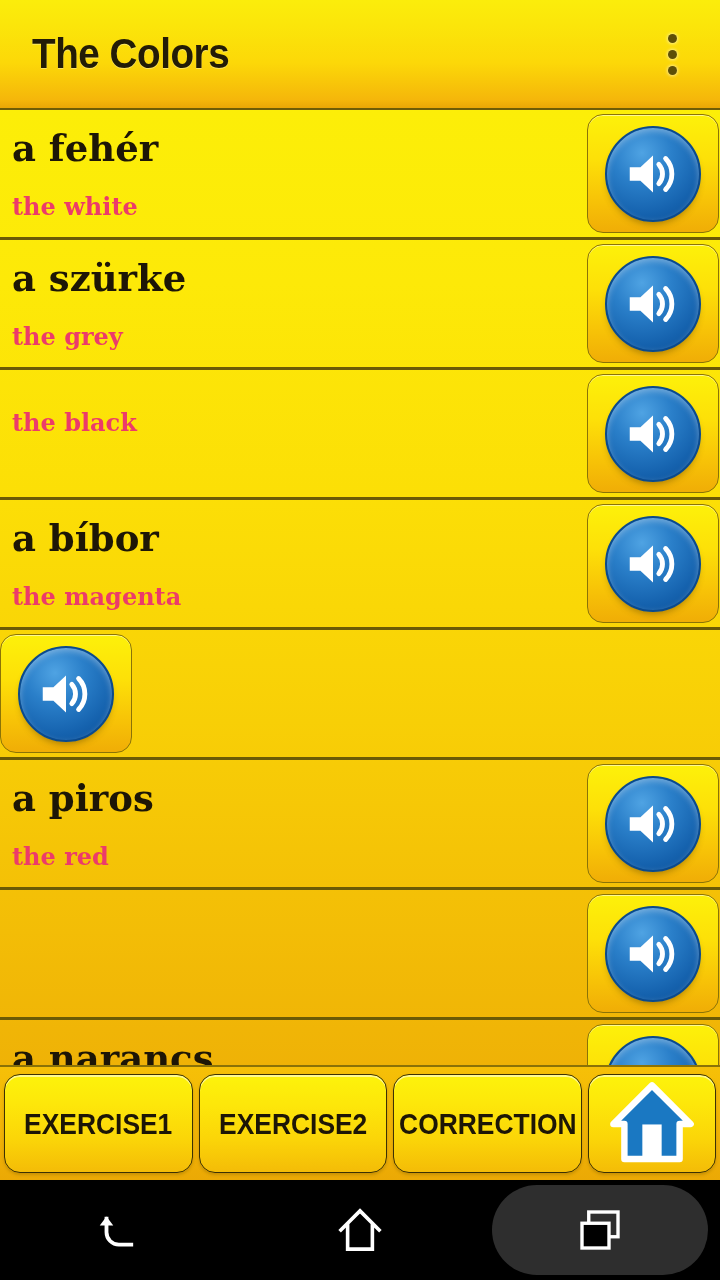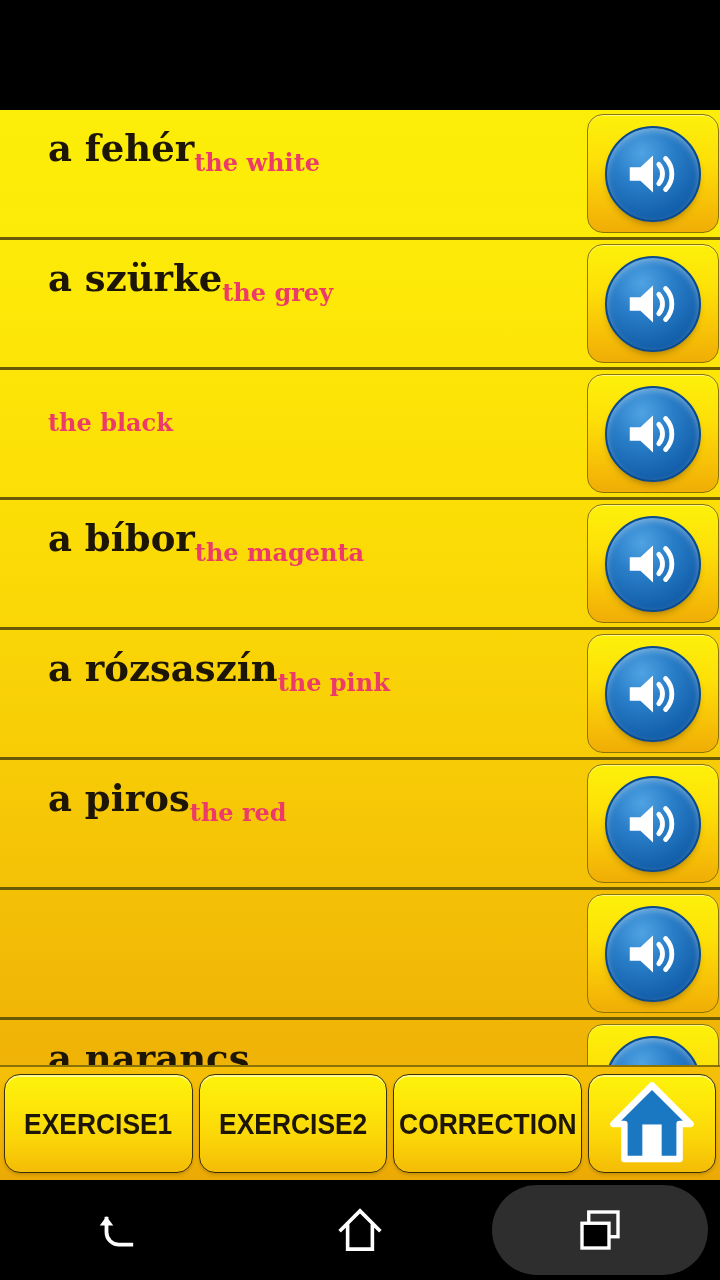--- a/index.html
+++ b/index.html
@@ -43,23 +43,22 @@
     overflow:hidden;
     background:linear-gradient(to bottom, #fcee08 0%, #fde908 18%, #fcdf06 40%, #f8cf06 64%, #f3bd06 86%, #efb206 100%);
   }
   .row {
     position:relative; width:720px; height:130px;
     border-bottom:3px solid #6b5a05;
     display:flex; align-items:stretch;
   }
   .row-texts {
     flex:1 1 auto; padding-left:12px; padding-top:16px;
-    display:flex; justify-content:flex-start;
+    display:flex; flex-direction:column; justify-content:flex-start;
     min-width:0;
-    margin-left:36px;
   }
   .word-native {
     font-family:"DejaVu Serif", serif;
     font-weight:bold; font-size:37px; line-height:44px;
     color:#1d1606; white-space:nowrap;
   }
   .word-trans {
     margin-top:19px;
     font-family:"DejaVu Serif", serif;
     font-weight:bold; font-size:24px; line-height:36px;
@@ -122,20 +121,28 @@
     position:absolute; top:5px; left:50%; transform:translateX(-50%);
     width:216px; height:90px; border-radius:45px; background:#2e2e2e;
   }
   .nav-cell svg { position:relative; width:54px; height:54px; display:block; }
 </style>
 </head>
 <body>
 
 <div id="app">
 
+  <div class="appbar">
+    <div class="appbar-title">The Colors</div>
+    <div class="overflow-btn">
+      <i></i>
+      <i></i>
+      <i></i>
+    </div>
+  </div>
 
   <div class="list" id="list">
       <div class="row">
         <div class="row-texts">
           <div class="word-native">a fehér</div>
           <div class="word-trans">the white</div>
         </div>
         <div class="speak-btn">
           <div class="speak-circle">
             <svg viewBox="0 0 64 64">
@@ -184,24 +191,20 @@
           <div class="speak-circle">
             <svg viewBox="0 0 64 64">
               <path d="M8 25 L19 25 L32 13 L32 51 L19 39 L8 39 Z" fill="#ffffff"></path>
               <path d="M38 22 A15 15 0 0 1 38 42" fill="none" stroke="#ffffff" stroke-width="5" stroke-linecap="round"></path>
               <path d="M45 16 A23 23 0 0 1 45 48" fill="none" stroke="#ffffff" stroke-width="5" stroke-linecap="round"></path>
             </svg>
           </div>
         </div>
       </div>
       <div class="row">
-        <div class="row-texts">
-          <div class="word-native">a rózsaszín</div>
-          <div class="word-trans">the pink</div>
-        </div>
         <div class="speak-btn">
           <div class="speak-circle">
             <svg viewBox="0 0 64 64">
               <path d="M8 25 L19 25 L32 13 L32 51 L19 39 L8 39 Z" fill="#ffffff"></path>
               <path d="M38 22 A15 15 0 0 1 38 42" fill="none" stroke="#ffffff" stroke-width="5" stroke-linecap="round"></path>
               <path d="M45 16 A23 23 0 0 1 45 48" fill="none" stroke="#ffffff" stroke-width="5" stroke-linecap="round"></path>
             </svg>
           </div>
         </div>
       </div>

